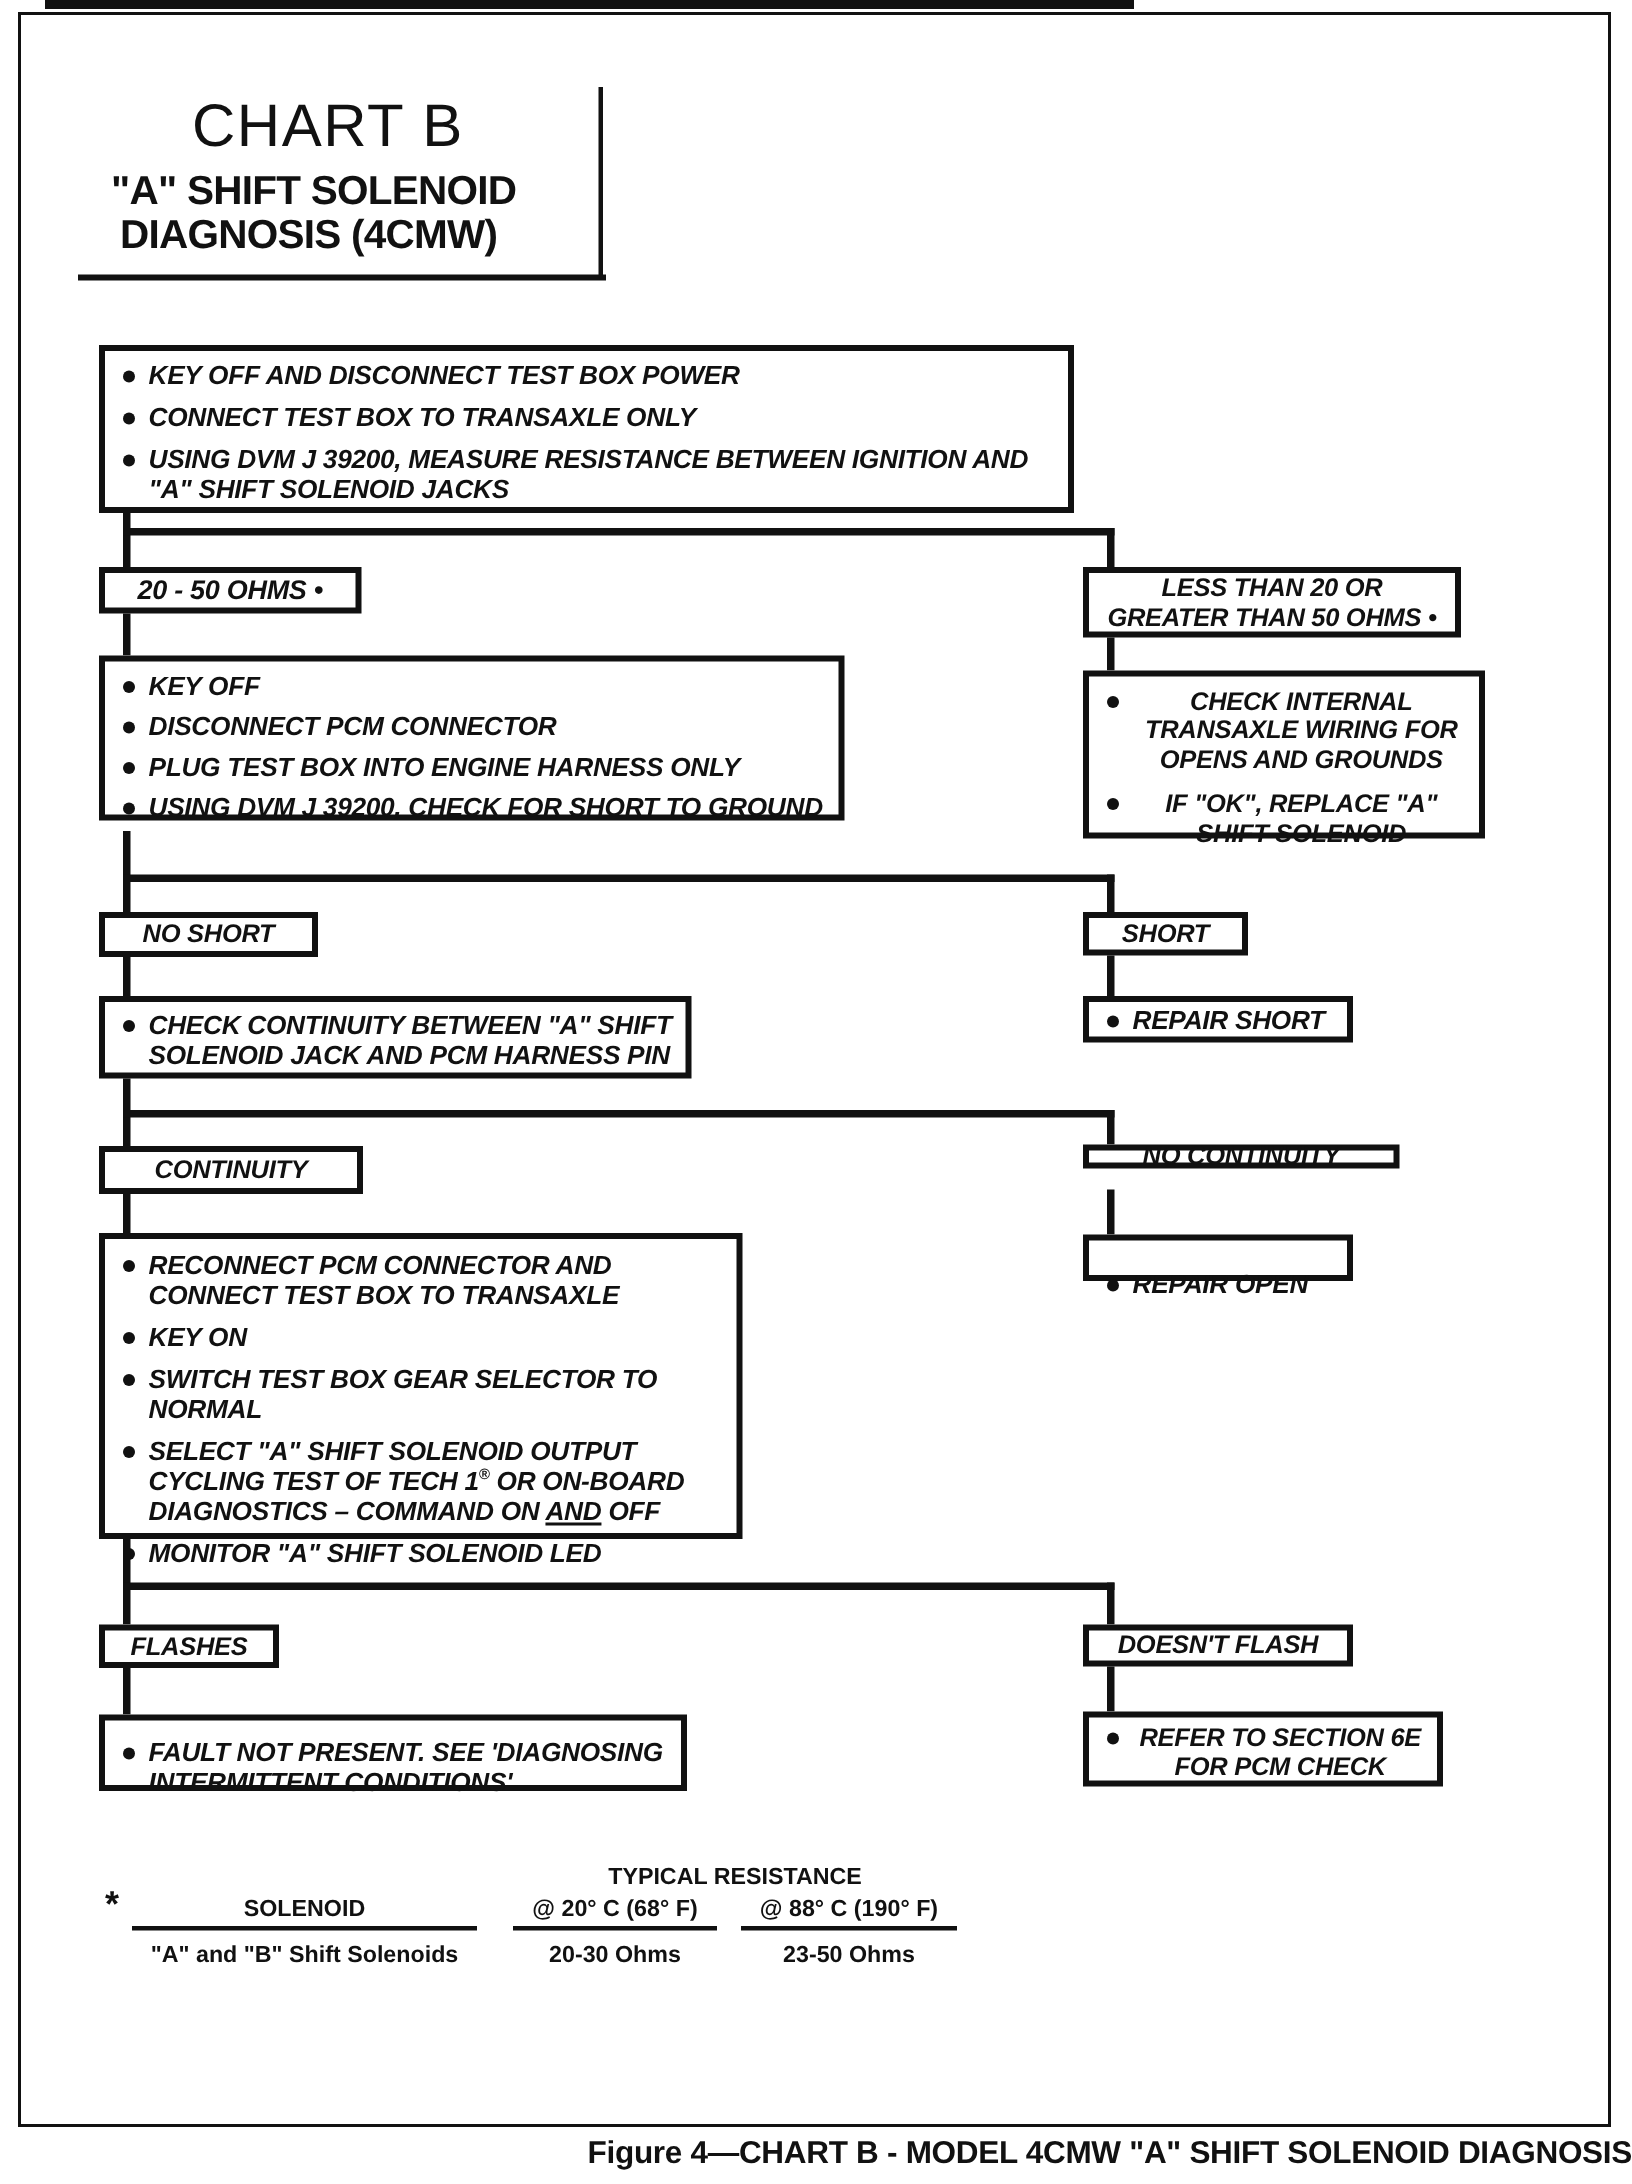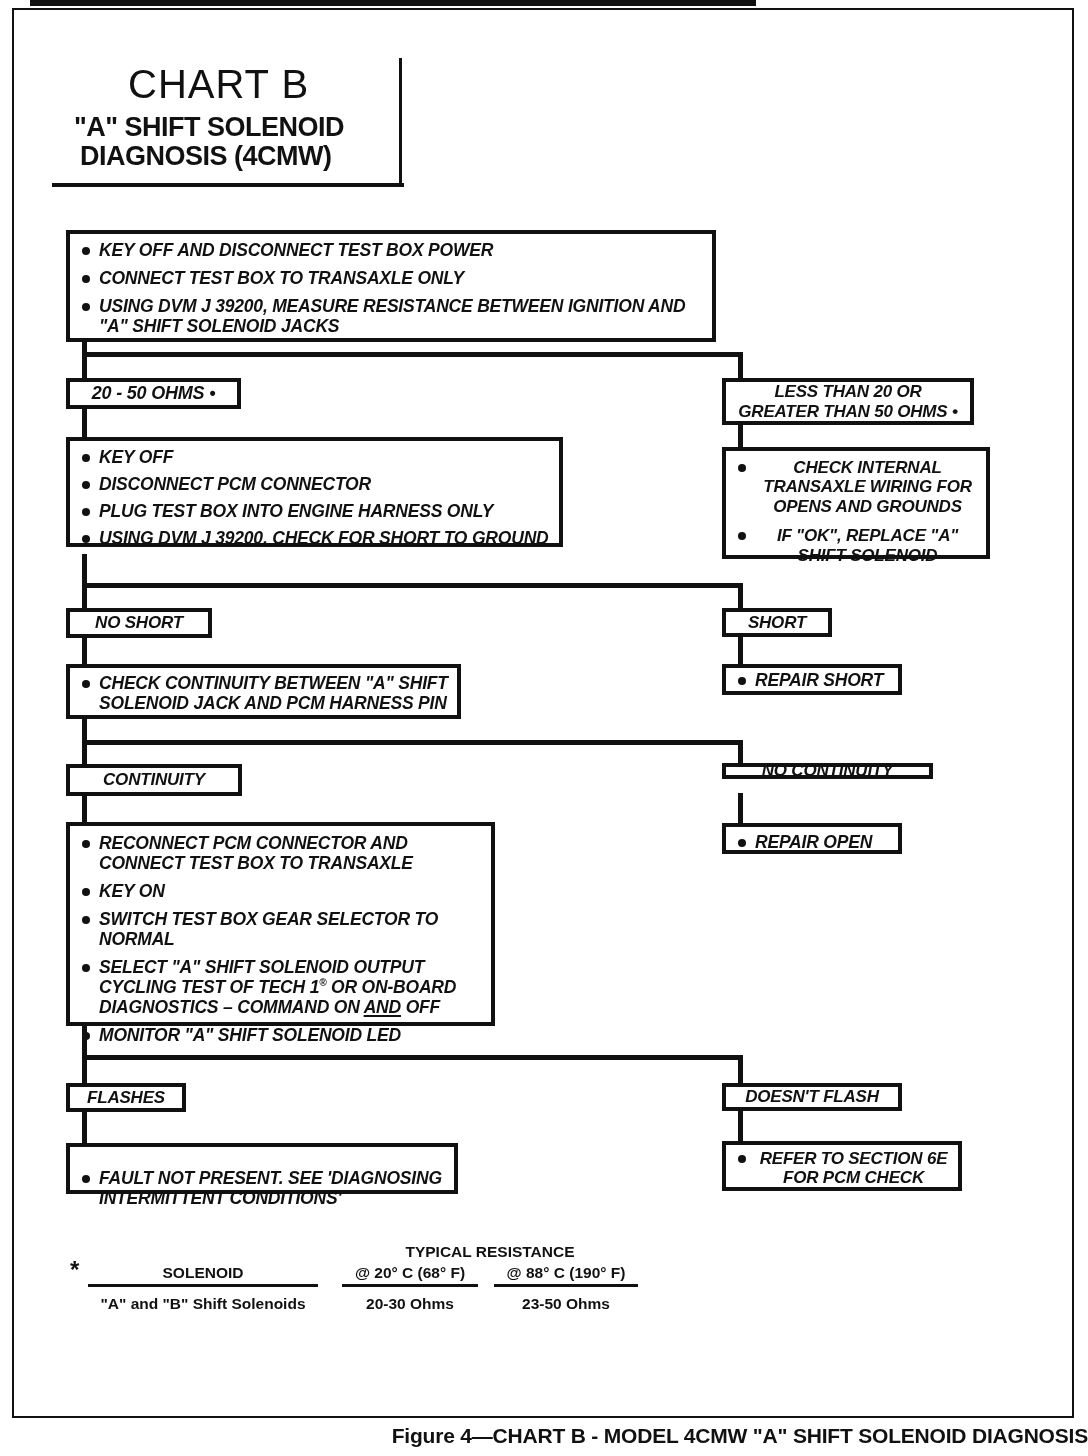--- a/index.html
+++ b/index.html
@@ -181,21 +181,21 @@
           <span class="btxt"><span>SELECT "A" SHIFT SOLENOID OUTPUT CYCLING TEST OF TECH 1</span><sup>®</sup><span> OR ON-BOARD DIAGNOSTICS – COMMAND ON </span><span class="und">AND</span><span> OFF</span></span>
         </div>
       <div class="brow">
           <span class="dot"></span>
           <span class="btxt">MONITOR "A" SHIFT SOLENOID LED</span>
         </div>
     </div>
   </div>
 
   <div class="pbox" style="left:722px;top:823px;width:180px;height:31px">
-    <div class="bullets" style="padding-top:6px">
+    <div class="bullets" style="padding-top:20px">
       <div class="brow">
           <span class="dot"></span>
           <span class="btxt">REPAIR OPEN</span>
         </div>
     </div>
   </div>
 
   <div class="vline" style="left:82px;top:1026px;height:57px"></div>
   <div class="hline" style="left:82px;top:1055px;width:661px"></div>
   <div class="vline" style="left:738px;top:1055px;height:28px"></div>
@@ -204,21 +204,21 @@
     <span>FLASHES</span>
   </div>
   <div class="pbox lbl" style="left:722px;top:1083px;width:180px;height:28px">
     <span>DOESN'T FLASH</span>
   </div>
 
   <div class="vline" style="left:82px;top:1112px;height:31px"></div>
   <div class="vline" style="left:738px;top:1111px;height:30px"></div>
 
   <div class="pbox" style="left:66px;top:1143px;width:392px;height:51px">
-    <div class="bullets" style="padding-top:22px">
+    <div class="bullets" style="padding-top:12px">
       <div class="brow">
           <span class="dot"></span>
           <span class="btxt">FAULT NOT PRESENT. SEE 'DIAGNOSING INTERMITTENT CONDITIONS'</span>
         </div>
     </div>
   </div>
 
   <div class="pbox sm" style="left:722px;top:1141px;width:240px;height:50px">
     <div class="bullets" style="padding-top:4px">
       <div class="brow">

